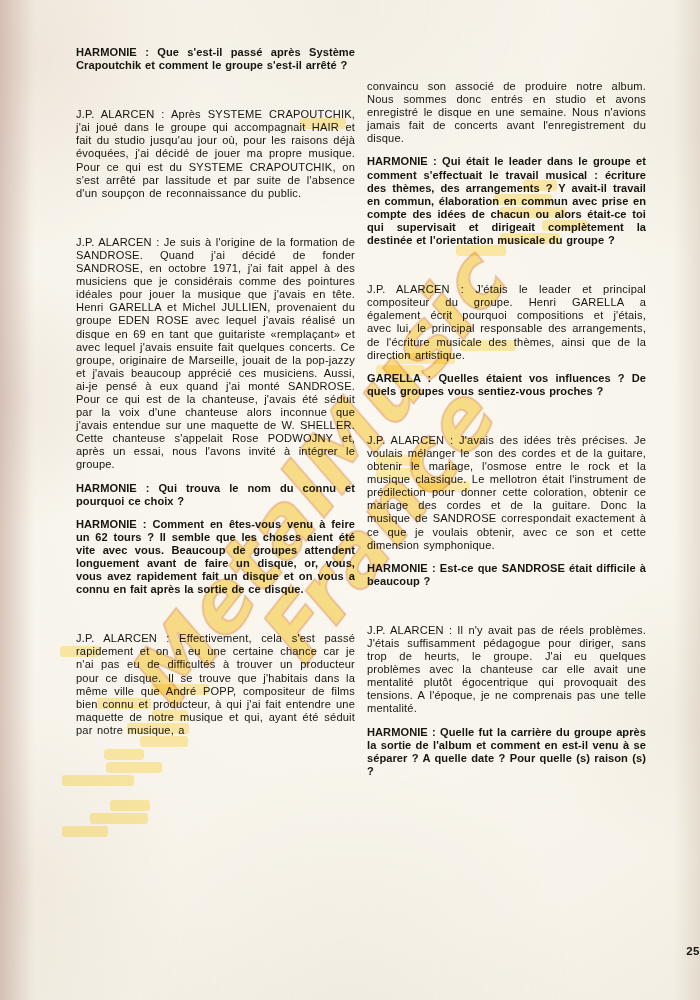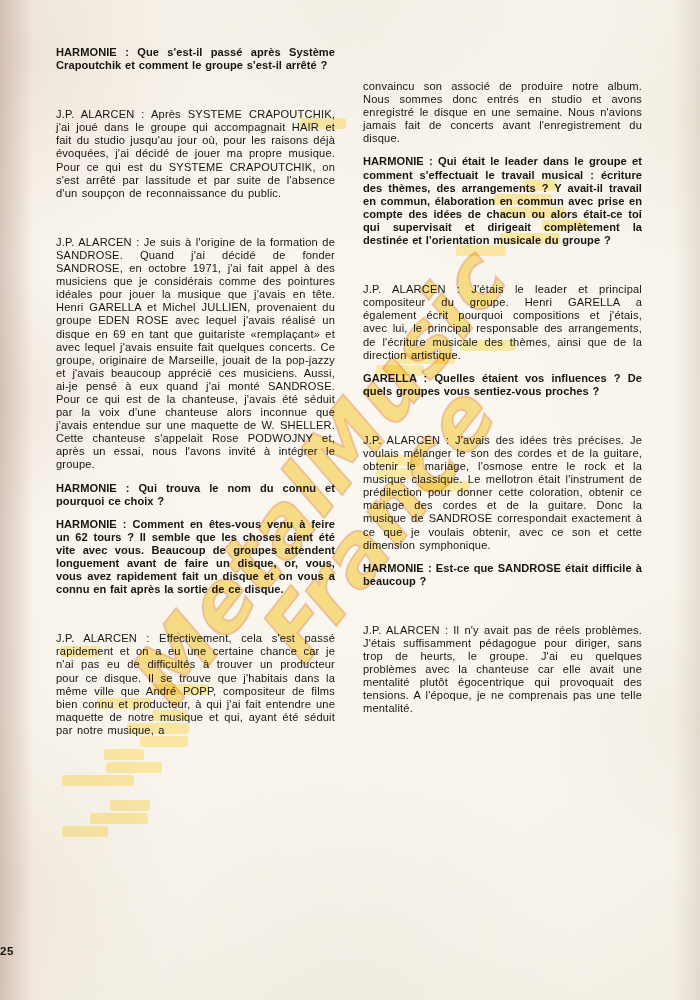--- a/index.html
+++ b/index.html
@@ -79,26 +79,26 @@
     mix-blend-mode: multiply;
     pointer-events: none;
     z-index: 2;
     border-radius: 3px;
     filter: blur(0.4px);
   }
 
   
   .columns {
     position: absolute;
-    left: 56px;
+    left: 76px;
     top: 44px;
     width: 586px;
     height: 890px;
     display: flex;
-    gap: 28px;
+    gap: 12px;
     z-index: 4;
   }
   .col {
     width: 279px;
   }
   p {
     margin: 0 0 9px 0;
     font-size: 11.1px;
     line-height: 13.1px;
     text-align: justify;
@@ -118,21 +118,21 @@
     letter-spacing: .18px;
     word-spacing: 1.1px;
     margin-bottom: 10px;
     margin-top: 36px;
   }
   .pagenum {
     position: absolute;
     left: 0;
     right: 0;
     top: 945px;
-    text-align: left;
+    text-align: right;
     font-size: 11.5px;
     font-weight: bold;
     letter-spacing: .5px;
     z-index: 4;
   }
 </style>
 </head>
 <body>
 
 <div class="page">
@@ -182,17 +182,18 @@
         <p class="a">J.P. ALARCEN : Effectivement, cela s'est passé rapidement et on a eu une certaine chance car je n'ai pas eu de difficultés à trouver un producteur pour ce disque. Il se trouve que j'habitais dans la même ville que André POPP, compositeur de films bien connu et producteur, à qui j'ai fait entendre une maquette de notre musique et qui, ayant été séduit par notre musique, a</p>
       </div>
     <div class="col" id="right-column">
         <p class="a">convaincu son associé de produire notre album. Nous sommes donc entrés en studio et avons enregistré le disque en une semaine. Nous n'avions jamais fait de concerts avant l'enregistrement du disque.</p>
         <p class="q">HARMONIE : Qui était le leader dans le groupe et comment s'effectuait le travail musical : écriture des thèmes, des arrangements ? Y avait-il travail en commun, élaboration en commun avec prise en compte des idées de chacun ou alors était-ce toi qui supervisait et dirigeait complètement la destinée et l'orientation musicale du groupe ?</p>
         <p class="a">J.P. ALARCEN : J'étais le leader et principal compositeur du groupe. Henri GARELLA a également écrit pourquoi compositions et j'étais, avec lui, le principal responsable des arrangements, de l'écriture musicale des thèmes, ainsi que de la direction artistique.</p>
         <p class="q">GARELLA : Quelles étaient vos influences ? De quels groupes vous sentiez-vous proches ?</p>
         <p class="a">J.P. ALARCEN : J'avais des idées très précises. Je voulais mélanger le son des cordes et de la guitare, obtenir le mariage, l'osmose entre le rock et la musique classique. Le mellotron était l'instrument de prédilection pour donner cette coloration, obtenir ce mariage des cordes et de la guitare. Donc la musique de SANDROSE correspondait exactement à ce que je voulais obtenir, avec ce son et cette dimension symphonique.</p>
         <p class="q">HARMONIE : Est-ce que SANDROSE était difficile à beaucoup ?</p>
         <p class="a">J.P. ALARCEN : Il n'y avait pas de réels problèmes. J'étais suffisamment pédagogue pour diriger, sans trop de heurts, le groupe. J'ai eu quelques problèmes avec la chanteuse car elle avait une mentalité plutôt égocentrique qui provoquait des tensions. A l'époque, je ne comprenais pas une telle mentalité.</p>
+        <p class="q">HARMONIE : Quelle fut la carrière du groupe après la sortie de l'album et comment en est-il venu à se séparer ? A quelle date ? Pour quelle (s) raison (s) ?</p>
       </div>
   </div>
 
   <div class="pagenum">25</div>
 </div>
 
 </body></html>

